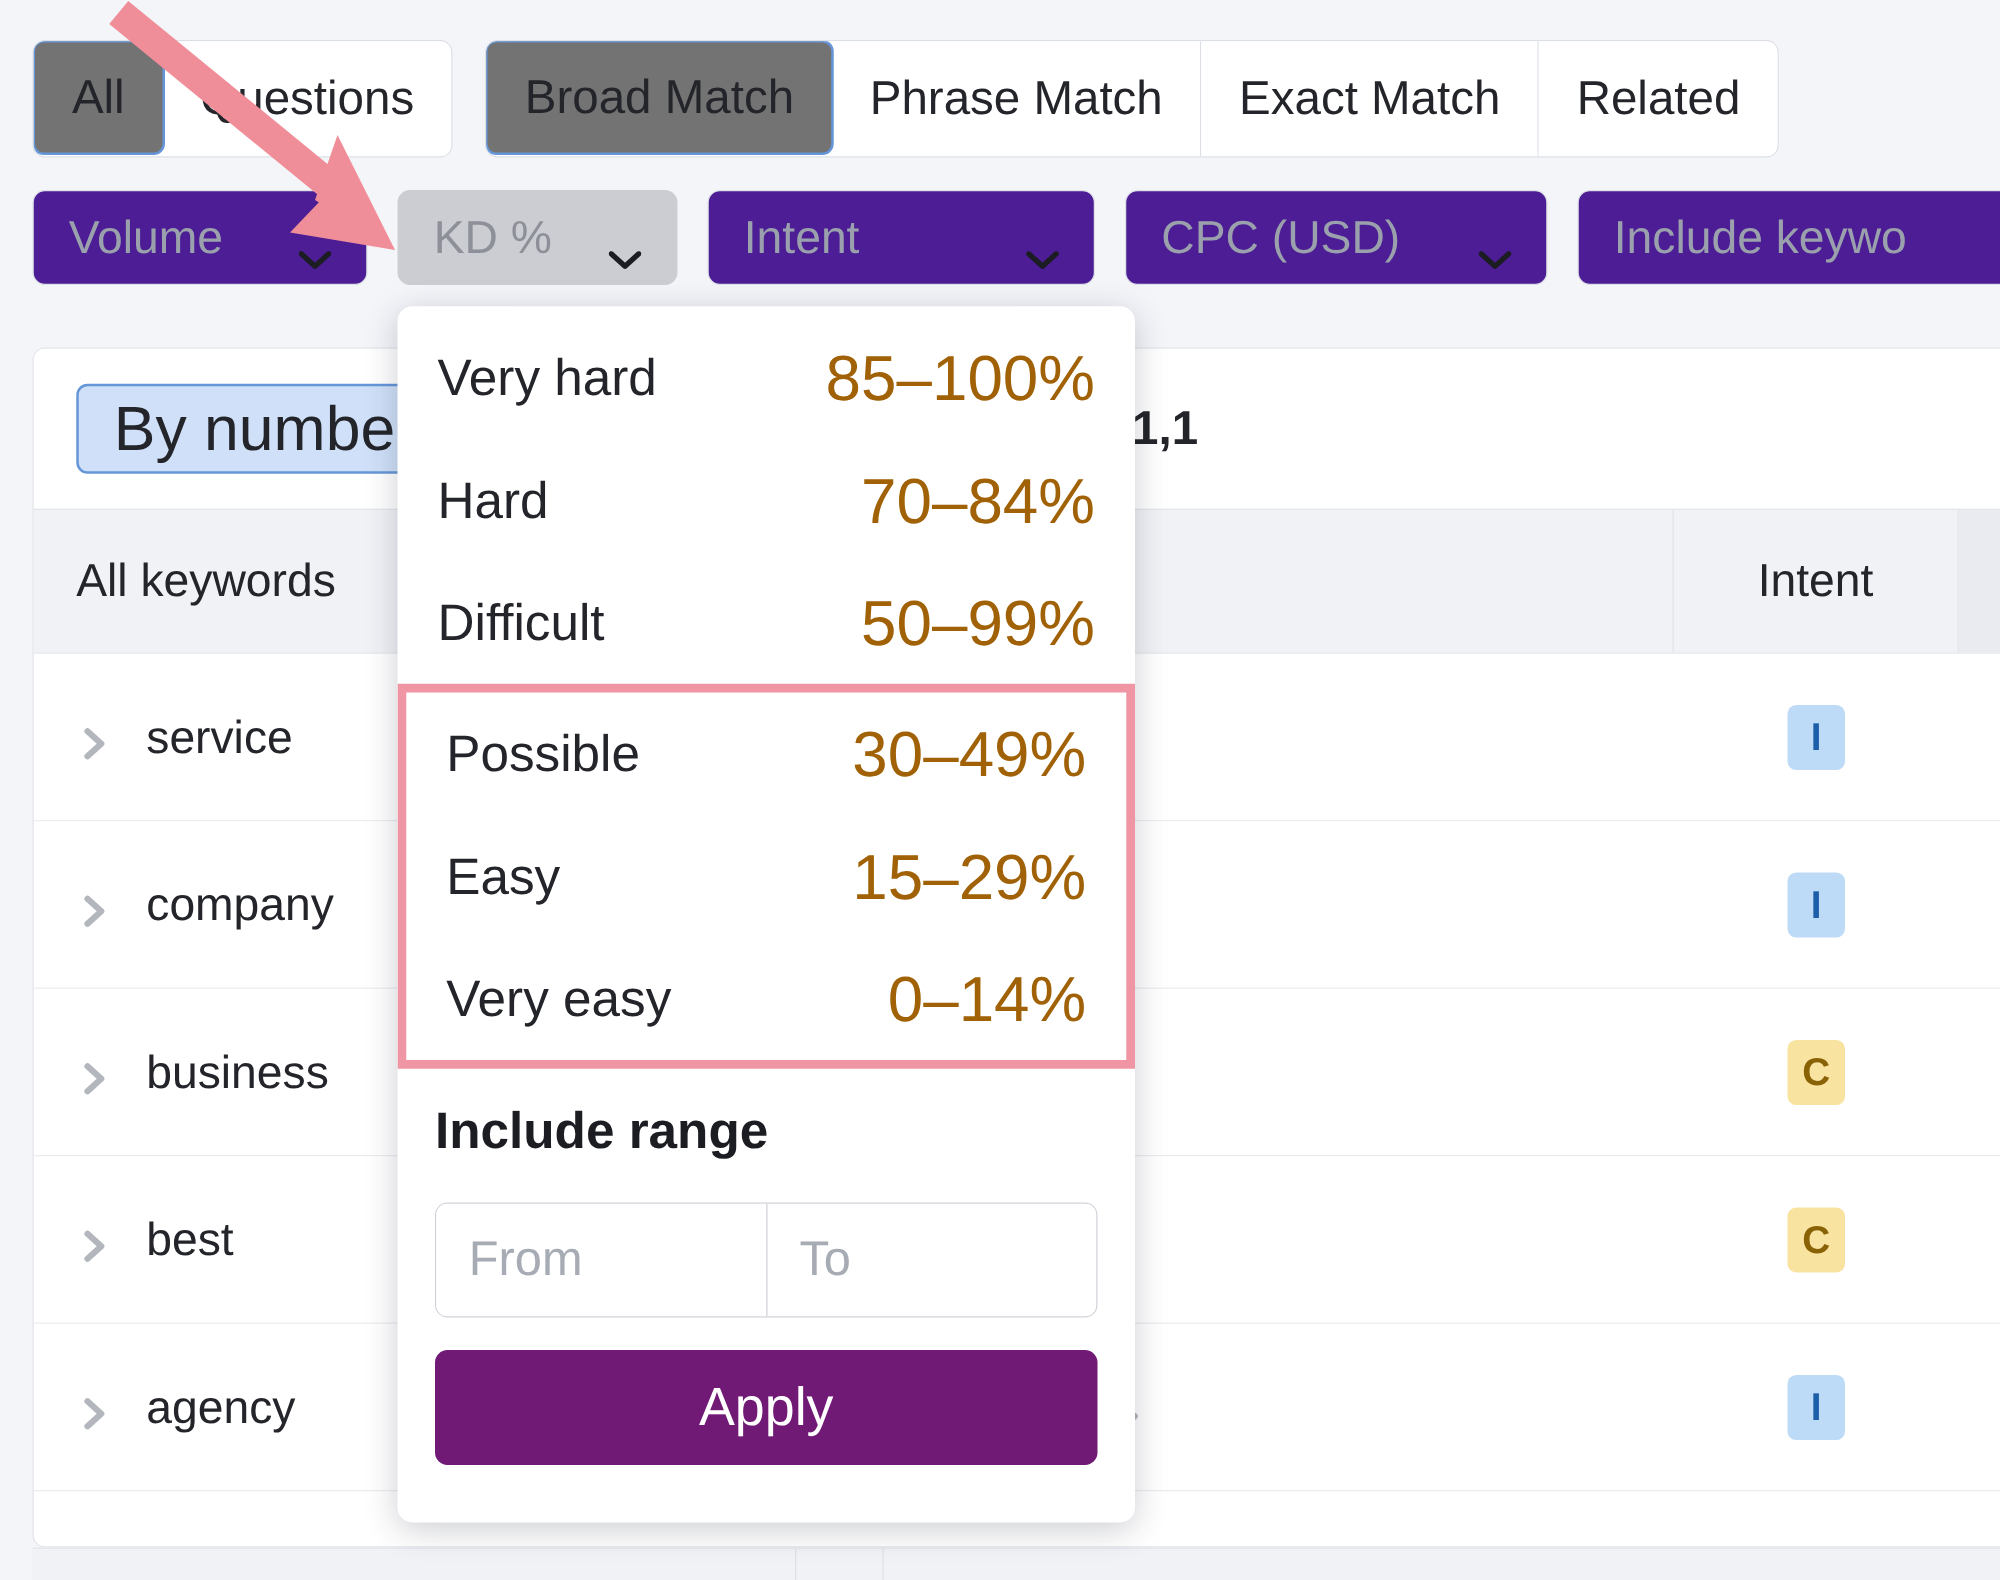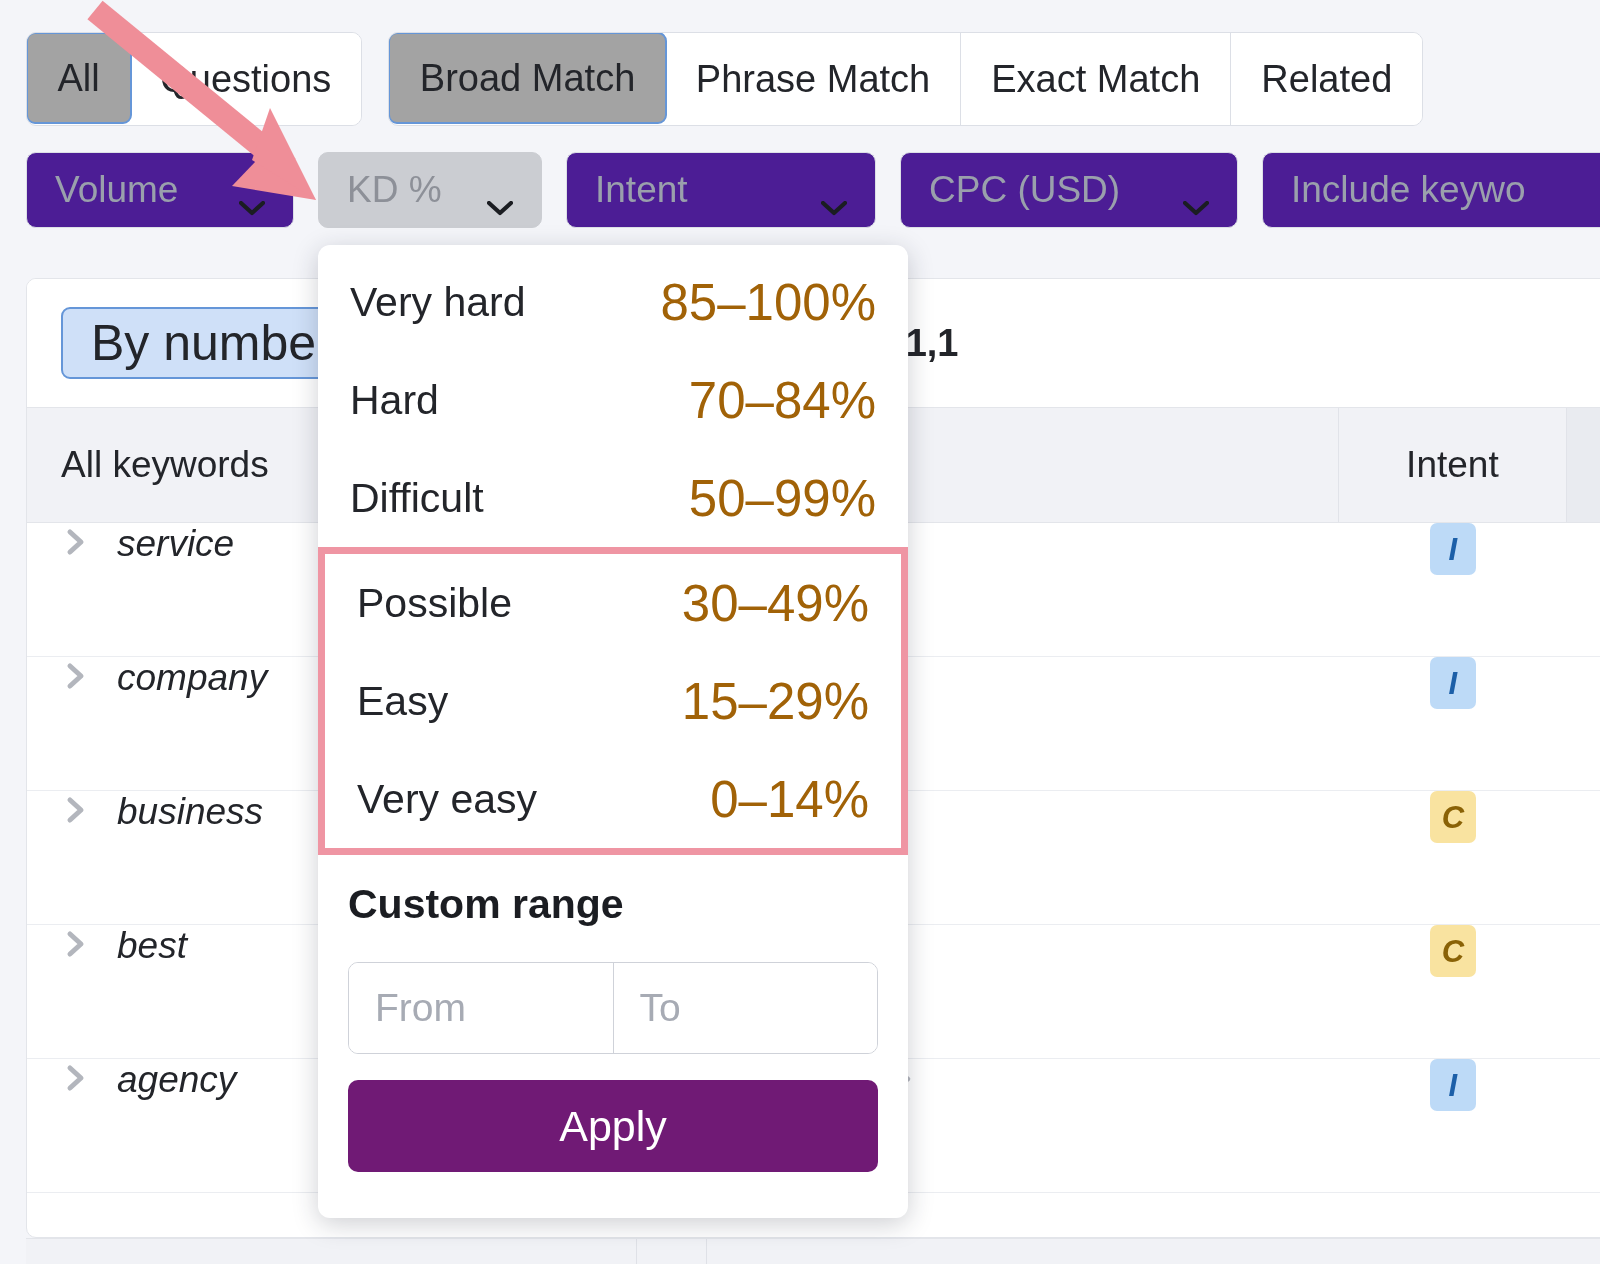--- a/index.html
+++ b/index.html
@@ -51,21 +51,21 @@
     color: #23252a;
     background: #ffffff;
     border-right: 1.5px solid #dcdfe6;
     white-space: nowrap;
     cursor: pointer;
     line-height: 1;
   }
   .tab:last-child { border-right: none; }
 
   .tab.active {
-    background: #a3a3a3;
+    background: #737373;
     border: 2px solid #6596d8;
     border-radius: 9px;
     margin: -1.5px;
     position: relative;
     z-index: 2;
     justify-content: flex-end;
   }
 
   
   .filterbar {
@@ -199,23 +199,23 @@
 
   .trow {
     display: flex;
     align-items: stretch;
     border-bottom: 1px solid #ebedf1;
     min-height: 134px;
   }
 
   .td {
     display: flex;
+    align-items: center;
     padding: 0 34px;
     font-size: 37px;
-    font-style: italic;
   }
   .td.col-group   { width: 330px; gap: 28px; color: #23252a; }
   .td.col-keyword { width: 1010px; gap: 20px; }
   .td.col-intent  { width: 232px; justify-content: center; }
   .td.col-pad     { flex: 1; }
 
   .chev-right {
     display: inline-block;
     width: 28px;
     height: 28px;
@@ -612,21 +612,21 @@
         </div>
         <div class="dd-item">
           <span class="label">Very easy</span>
           <span class="range">0–14%</span>
         </div>
       </div>
 
     </div>
 
     <div class="dd-custom">
-      <div class="dd-custom-title">Custom range</div>
+      <div class="dd-custom-title">Include range</div>
 
       <div class="rangeinputs">
         <input type="text" placeholder="From" style="">
         <input type="text" placeholder="To" style="">
       </div>
 
       <button class="applybtn">Apply</button>
     </div>
 
   </div>

